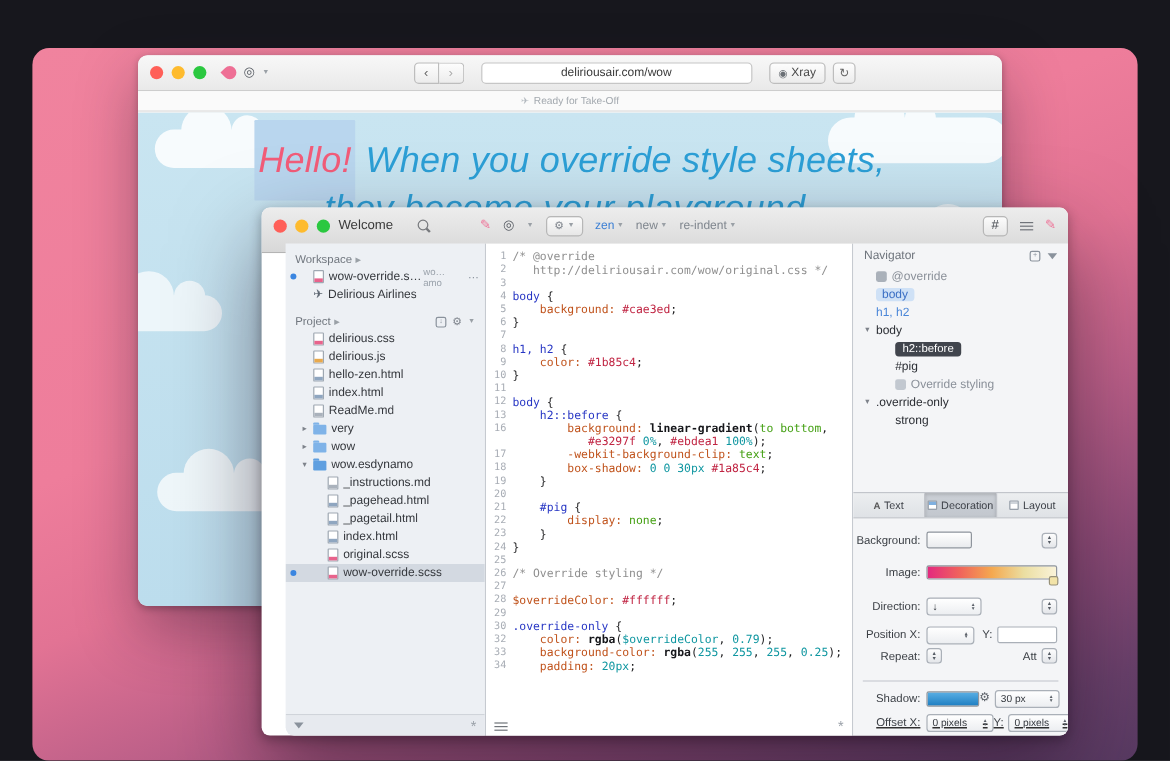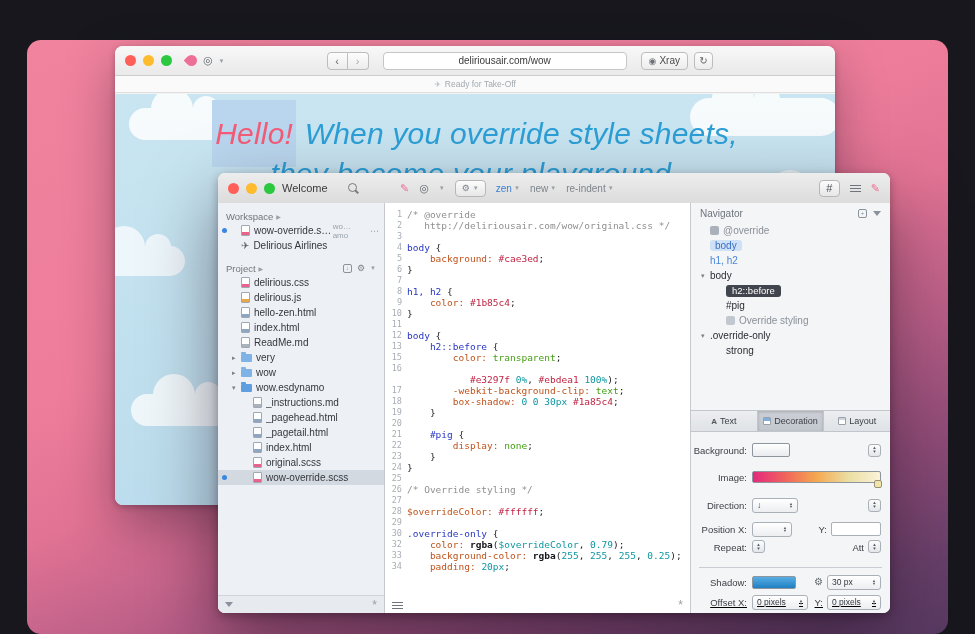--- a/index.html
+++ b/index.html
@@ -20,21 +20,21 @@
   .lights { display: flex; gap: 7px; flex: none; }
   .tl { width: 11px; height: 11px; border-radius: 50%; }
   .tl.r { background: #ff5f58; } .tl.y { background: #febb2e; } .tl.g { background: #2bc840; }
   .rocket { width: 11px; height: 11px; background: #ee6f95; border-radius: 50% 50% 50% 0; transform: rotate(45deg); margin-left: 8px; flex: none; }
   .tgt { color: #5a5f66; font-size: 11px; line-height: 1; }
   .chev { font-size: 6px; color: #9aa0a6; }
   .navbtns { display: flex; margin-left: auto; }
   .nbtn { width: 21px; height: 18px; border: 1px solid #bdbdbd; background: linear-gradient(#fdfdfd,#ececec);
     display: flex; align-items: center; justify-content: center; font-size: 11px; color: #666; }
   .nbtn.bk { border-radius: 4px 0 0 4px; } .nbtn.fw { border-radius: 0 4px 4px 0; border-left: none; color: #aaa; }
-  .urlfield { width: 244px; height: 18px; margin: 0 8px; background: #fff; border: 1px solid #c6c6c6; border-radius: 4px;
+  .urlfield { width: 226px; height: 18px; margin: 0 8px; background: #fff; border: 1px solid #c6c6c6; border-radius: 4px;
     display: flex; align-items: center; justify-content: center; font-size: 10px; color: #3a3a3a; }
   .xraybtn { height: 18px; padding: 0 7px; border: 1px solid #bdbdbd; border-radius: 4px; background: linear-gradient(#fdfdfd,#ececec);
     display: flex; align-items: center; gap: 3px; font-size: 10px; color: #4a4a4a; }
   .eye { font-size: 9px; color: #6a6f75; }
   .rfbtn { width: 19px; height: 18px; border: 1px solid #bdbdbd; border-radius: 4px; background: linear-gradient(#fdfdfd,#ececec);
     display: flex; align-items: center; justify-content: center; font-size: 10px; color: #666; margin-right: 112px; }
   .b-status { height: 17px; background: #fafafa; border-bottom: 1px solid #dedede; display: flex; align-items: center;
     justify-content: center; gap: 4px; font-size: 8.5px; color: #a3a9af; }
   .plane-sm { font-size: 8px; color: #b3b9bf; }
   .b-content { position: absolute; left: 0; right: 0; top: 48px; bottom: 0; overflow: hidden; border-radius: 0 0 8px 8px;
@@ -63,21 +63,21 @@
     display: flex; align-items: center; gap: 3px; font-size: 10px; color: #55595f; }
   .actlbl { font-size: 10px; display: flex; align-items: center; gap: 2px; }
   .actlbl.zen { color: #3b7fd4; } .actlbl.gray { color: #7e858d; }
   .right-tools { position: absolute; right: 10px; top: 6px; height: 18px; display: flex; align-items: center; gap: 10px; }
   .hashbtn { width: 21px; height: 17px; border: 1px solid #b7b7b7; border-radius: 4px; background: linear-gradient(#fcfcfc,#e7e7e7);
     display: flex; align-items: center; justify-content: center; font-size: 11px; color: #4a4e54; }
   .list-ic { width: 11px; height: 9px; position: relative; }
   .list-ic::before { content: ""; position: absolute; left: 0; top: 1px; width: 11px; height: 1.5px; background: #70747a;
     box-shadow: 0 3px 0 #70747a, 0 6px 0 #70747a; }
 
-  .e-body { position: absolute; left: 0; right: 0; top: 30px; bottom: 0; display: flex; }
+  .e-body { position: absolute; left: 0; right: 0; top: 30px; bottom: 0; display: flex; padding-left: 20px; }
 
   
   .e-sidebar { width: 167px; flex: none; background: #edf0f4; border-right: 1px solid #c6cad0; position: relative;
     border-radius: 0 0 0 7px; overflow: hidden; }
   .sb-header { display: flex; align-items: center; gap: 3px; padding: 0 8px; height: 14px; margin-top: 6px;
     font-size: 9.5px; color: #70767e; }
   .sb-header .chev { font-size: 6px; color: #9aa0a6; }
   .sb-header .hicons { margin-left: auto; display: flex; align-items: center; gap: 5px; color: #7d838b; }
   .sq-ic { width: 9px; height: 9px; border: 1px solid #8a929c; border-radius: 2px; display: flex; align-items: center;
     justify-content: center; font-size: 6px; color: #8a929c; }
@@ -406,25 +406,22 @@
             </div>
             <div class="cl">
               <span class="ln">12</span>
               <span class="lc"><span class="tk-s">body</span><span class="tk-p"> {</span></span>
             </div>
             <div class="cl">
               <span class="ln">13</span>
               <span class="lc"><span class="tk-p">    </span><span class="tk-s">h2::before</span><span class="tk-p"> {</span></span>
             </div>
             <div class="cl">
-              <span class="ln">15</span>
-              <span class="lc"><span class="tk-p">        </span><span class="tk-pr">color:</span><span class="tk-p"> </span><span class="tk-k">transparent</span><span class="tk-p">;</span></span>
-            </div>
-            <div class="cl">
               <span class="ln">16</span>
+              <span class="lc"><span class="tk-p">        </span><span class="tk-pr">background:</span><span class="tk-p"> </span><span class="tk-f">linear-gradient</span><span class="tk-p">(</span><span class="tk-k">to bottom</span><span class="tk-p">,</span></span>
             </div>
             <div class="cl">
               <span class="ln"></span>
               <span class="lc"><span class="tk-p">           </span><span class="tk-v">#e3297f</span><span class="tk-p"> </span><span class="tk-n">0%</span><span class="tk-p">, </span><span class="tk-v">#ebdea1</span><span class="tk-p"> </span><span class="tk-n">100%</span><span class="tk-p">);</span></span>
             </div>
             <div class="cl">
               <span class="ln">17</span>
               <span class="lc"><span class="tk-p">        </span><span class="tk-pr">-webkit-background-clip:</span><span class="tk-p"> </span><span class="tk-k">text</span><span class="tk-p">;</span></span>
             </div>
             <div class="cl">

